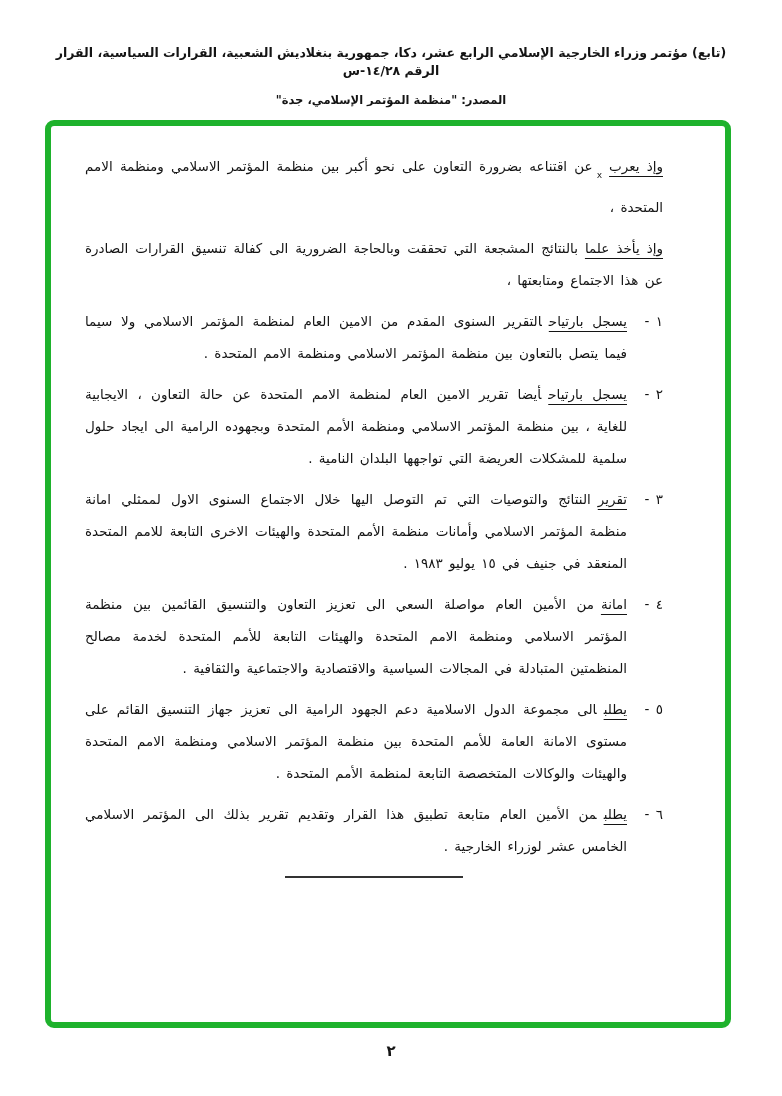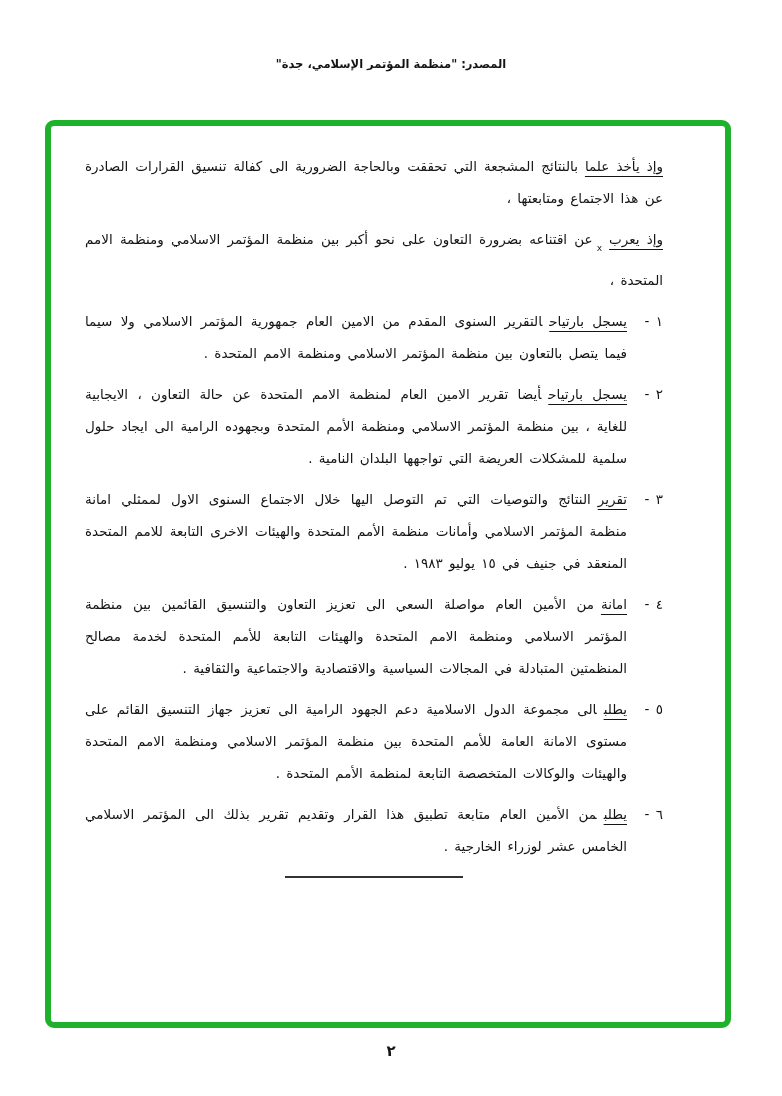--- a/index.html
+++ b/index.html
@@ -72,33 +72,34 @@
     text-align:center;
     font-size:15px; font-weight:bold;
   }
 </style>
 </head>
 <body>
 
 <div class="page">
 
   <div class="doc-header">
+    <div class="h-line1">(تابع) مؤتمر وزراء الخارجية الإسلامي الرابع عشر، دكا، جمهورية بنغلاديش الشعبية، القرارات السياسية، القرار الرقم ١٤/٢٨-س</div>
     <div class="h-line2">المصدر:  "منظمة المؤتمر الإسلامي، جدة"</div>
   </div>
 
   <div class="doc-frame">
     <div class="doc-content">
 
+      <p class="intro"><span class="lead">وإذ يعرب</span><span class="correction-mark">x</span><span>عن اقتناعه بضرورة التعاون على نحو أكبر بين منظمة المؤتمر الاسلامي ومنظمة الامم المتحدة ،</span></p>
+
       <p class="intro"><span class="lead">وإذ يأخذ علما</span><span>بالنتائج المشجعة التي تحققت وبالحاجة الضرورية الى كفالة تنسيق القرارات الصادرة عن هذا الاجتماع ومتابعتها ،</span></p>
-
-      <p class="intro"><span class="lead">وإذ يعرب</span><span class="correction-mark">x</span><span>عن اقتناعه بضرورة التعاون على نحو أكبر بين منظمة المؤتمر الاسلامي ومنظمة الامم المتحدة ،</span></p>
 
       <div class="res-item">
         <span class="num">١ -</span>
-        <p class="itext"><span class="lead">يسجل بارتياح</span><span>التقرير السنوى المقدم من الامين العام جمهورية المؤتمر الاسلامي ولا سيما فيما يتصل بالتعاون بين منظمة المؤتمر الاسلامي ومنظمة الامم المتحدة .</span></p>
+        <p class="itext"><span class="lead">يسجل بارتياح</span><span>التقرير السنوى المقدم من الامين العام لمنظمة المؤتمر الاسلامي ولا سيما فيما يتصل بالتعاون بين منظمة المؤتمر الاسلامي ومنظمة الامم المتحدة .</span></p>
       </div>
 
       <div class="res-item">
         <span class="num">٢ -</span>
         <p class="itext"><span class="lead">يسجل بارتياح</span><span>أيضا تقرير الامين العام لمنظمة الامم المتحدة عن حالة التعاون ، الايجابية للغاية ، بين منظمة المؤتمر الاسلامي ومنظمة الأمم المتحدة وبجهوده الرامية الى ايجاد حلول سلمية للمشكلات العريضة التي تواجهها البلدان النامية .</span></p>
       </div>
 
       <div class="res-item">
         <span class="num">٣ -</span>
         <p class="itext"><span class="lead">تقرير</span><span>النتائج والتوصيات التي تم التوصل اليها خلال الاجتماع السنوى الاول لممثلي امانة منظمة المؤتمر الاسلامي وأمانات منظمة الأمم المتحدة والهيئات الاخرى التابعة للامم المتحدة المنعقد في جنيف في ١٥ يوليو ١٩٨٣ .</span></p>

